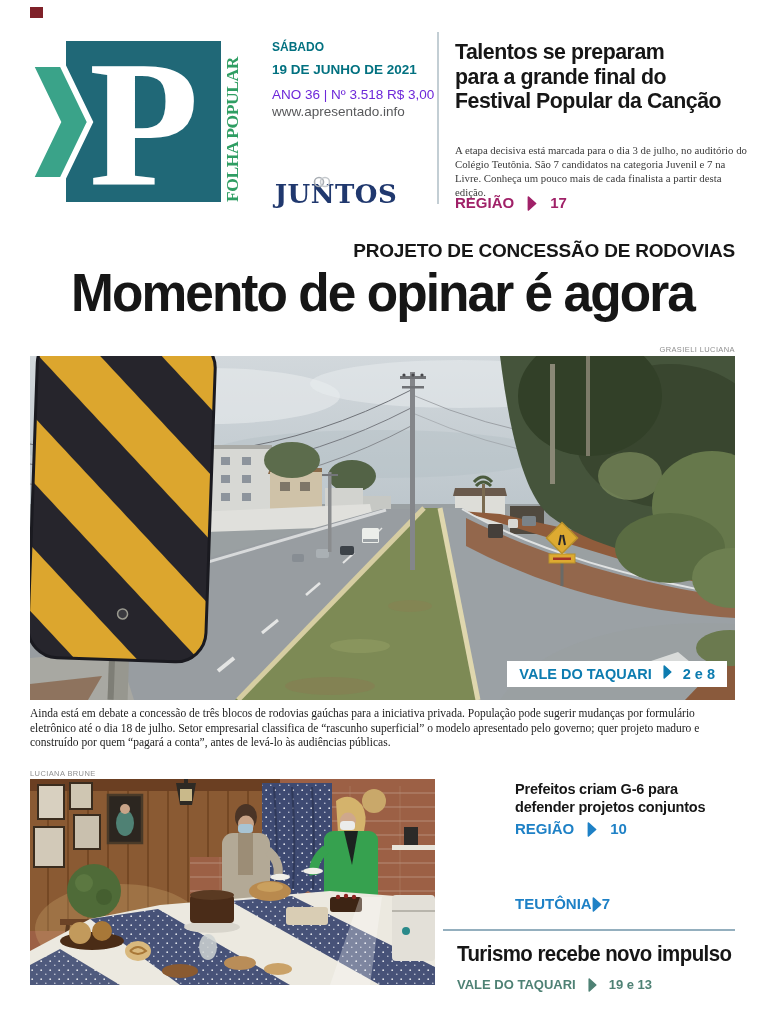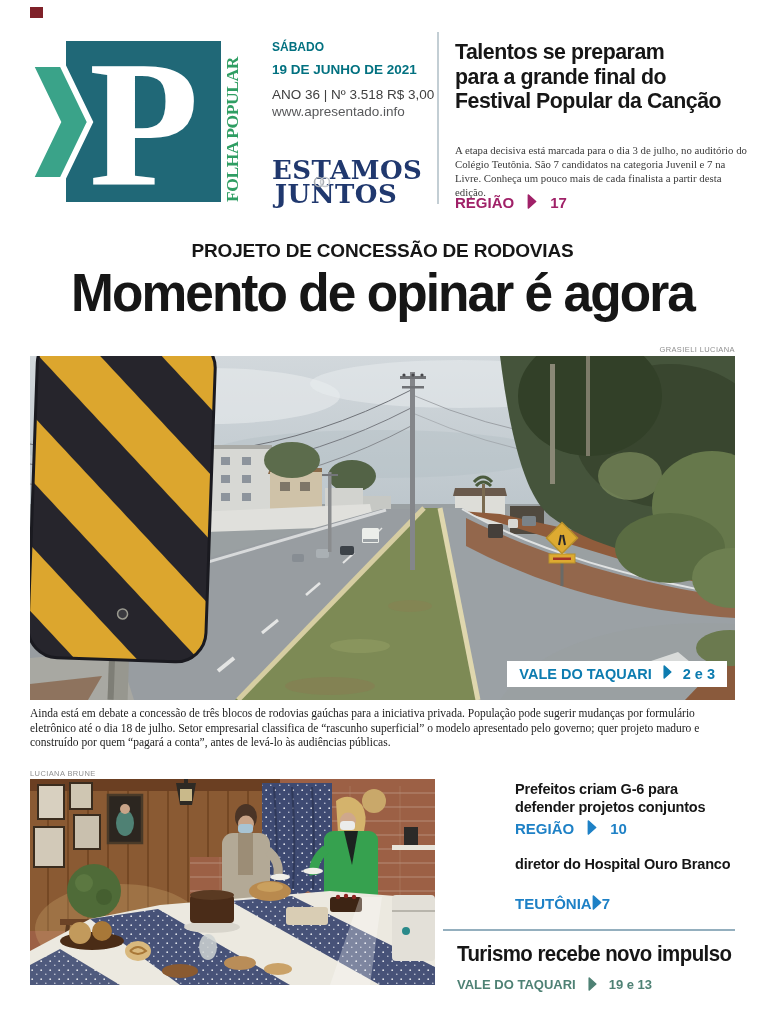--- a/index.html
+++ b/index.html
@@ -2,21 +2,21 @@
 <html><head>
 <meta charset="utf-8">
 <style>
   html,body{margin:0;padding:0;background:#ffffff;}
   body{font-family:"Liberation Sans",sans-serif;}
   .page{position:relative;width:765px;height:1024px;background:#fff;overflow:hidden;}
   .abs{position:absolute;}
   .sans-b{font-family:"Liberation Sans",sans-serif;font-weight:bold;color:#161616;}
   .serif{font-family:"Liberation Serif","DejaVu Serif",serif;color:#2b2b2b;}
   .credit{font-size:7.5px;color:#8f8f8f;letter-spacing:.4px;font-family:"Liberation Sans",sans-serif;}
-  .linkrow{display:flex;align-items:flex-start;font-weight:bold;font-family:"Liberation Sans",sans-serif;}
+  .linkrow{display:flex;align-items:flex-end;font-weight:bold;font-family:"Liberation Sans",sans-serif;}
   .linkrow .arr{display:flex;align-items:center;}
   .corner-mark{width:13px;height:11px;background:#7f2129;}
   .divider-v{width:2px;background:#c3ced4;}
   .divider-h{height:2px;background:#94afbe;}
   .kicker{font-size:19px;letter-spacing:-0.2px;text-align:center;}
   .bighead{font-size:53px;letter-spacing:-2px;text-align:center;transform:scaleX(.97);transform-origin:center;white-space:nowrap;}
   .tophead{font-size:22px;line-height:1.12;letter-spacing:-0.5px;transform:scaleX(.97);transform-origin:left top;}
   .caption{font-size:11.5px;font-weight:normal;line-height:1.28;color:#1c1c1c;}
   .summary{font-size:10.8px;line-height:1.3;color:#3a3a3a;}
   .teaser-h{font-size:14.5px;line-height:1.22;letter-spacing:-0.2px;}
@@ -33,24 +33,23 @@
 
   <svg class="abs" style="left:28px;top:38px;" width="252" height="170" viewBox="0 0 252 170">
     <rect x="38" y="3" width="155" height="161" fill="#206877"></rect>
     <path d="M2,26 L34,26 L62,84 L34,142 L2,142 L30,84 Z" fill="#3aa389" stroke="#ffffff" stroke-width="6"></path>
     <text x="116" y="146" text-anchor="middle" font-size="180" font-weight="bold" fill="#ffffff">P</text>
     <text x="210" y="164" transform="rotate(-90 210 164)" font-size="17.5" font-weight="bold" fill="#2f9e63" letter-spacing="0.5" textLength="146" font-family="Liberation Sans, sans-serif">FOLHA POPULAR</text>
   </svg>
 
   <div class="abs sans-b" style="left:272px;top:40px;font-size:12px;color:#027180;">SÁBADO</div>
   <div class="abs sans-b" style="left:272px;top:62px;font-size:13.5px;color:#027180;">19 DE JUNHO DE 2021</div>
-  <div class="abs" style="left:272px;top:87px;font-size:13.5px;color:#404040;">ANO 36 | Nº 3.518 R$ 3,00</div>
+  <div class="abs" style="left:272px;top:87px;font-size:13.5px;color:#6d28d9;">ANO 36 | Nº 3.518 R$ 3,00</div>
   <div class="abs" style="left:272px;top:104px;font-size:13.5px;color:#58595b;">www.apresentado.info</div>
 
-  <div class="abs slogan" style="left:272px;top:155px;font-size:26px;">ESTAMOS</div>
   <div class="abs slogan" style="left:272px;top:179px;width:128px;text-align:center;font-size:26px;">JUNTOS</div>
   <svg class="abs" style="left:310px;top:175px;" width="24" height="14" viewBox="0 0 24 14">
     <circle cx="9" cy="7" r="4.5" fill="none" stroke="#a9aeb4" stroke-width="1.6"></circle>
     <circle cx="15" cy="7" r="4.5" fill="none" stroke="#c4c8cc" stroke-width="1.6"></circle>
   </svg>
 
   <div class="abs divider-v" style="left:437px;top:32px;height:172px;"></div>
 
   <div class="abs sans-b tophead" style="left:455px;top:40px;width:300px;">
     <div>Talentos se preparam</div>
@@ -61,21 +60,21 @@
   <div class="abs linkrow" style="left:455px;top:194px;font-size:15px;color:#a02168;gap:13px;">
     <span>REGIÃO</span>
     <span class="arr">
       <svg width="10" height="15" viewBox="0 0 10 15">
           <path d="M1.4 1 L8.6 7.5 L1.4 14 Z" fill="#a02168" stroke="#a02168" stroke-width="1.6" stroke-linejoin="round"></path>
         </svg>
     </span>
     <span>17</span>
   </div>
 
-  <div class="abs sans-b kicker" style="left:30px;top:240px;width:705px;">PROJETO DE CONCESSÃO DE RODOVIAS</div>
+  <div class="abs sans-b kicker" style="left:30px;top:240px;width:705px;text-align:right;">PROJETO DE CONCESSÃO DE RODOVIAS</div>
   <div class="abs sans-b bighead" style="left:30px;top:262px;width:705px;">Momento de opinar é agora</div>
   <div class="abs credit" style="right:30px;top:345px;text-align:right;">GRASIELI LUCIANA</div>
 
   <div class="abs" style="left:30px;top:356px;width:705px;height:344px;">
     <svg width="705" height="344" viewBox="0 0 705 344">
       <defs>
         <linearGradient id="sky" x1="0" y1="0" x2="0" y2="1">
           <stop offset="0" stop-color="#d2d8dc"></stop>
             <stop offset="1" stop-color="#b9c3c9"></stop>
         </linearGradient>
@@ -218,21 +217,21 @@
         <circle cx="96" cy="258" r="5" fill="#3a3a40" stroke="#9a9a90" stroke-width="1.5"></circle>
       </g>
     </svg>
     <div class="abs phototag" style="right:8px;bottom:13px;gap:11px;">
       <span>VALE DO TAQUARI</span>
       <span class="arr">
         <svg width="9" height="14" viewBox="0 0 9 14">
             <path d="M1.2 1 L7.8 7 L1.2 13 Z" fill="#0d7cb0" stroke="#0d7cb0" stroke-width="1.5" stroke-linejoin="round"></path>
           </svg>
       </span>
-      <span>2 e 3</span>
+      <span>2 e 8</span>
     </div>
   </div>
 
   <div class="abs serif caption" style="left:30px;top:706px;width:705px;">Ainda está em debate a concessão de três blocos de rodovias gaúchas para a iniciativa privada. População pode sugerir mudanças por formulário eletrônico até o dia 18 de julho. Setor empresarial classifica de “rascunho superficial” o modelo apresentado pelo governo; quer projeto maduro e construído por quem “pagará a conta”, antes de levá-lo às audiências públicas.</div>
 
   <div class="abs credit" style="left:30px;top:769px;width:405px;text-align:left;">LUCIANA BRUNE</div>
 
   <div class="abs" style="left:30px;top:779px;width:405px;height:206px;">
     <svg width="405" height="206" viewBox="0 0 405 206">
       <defs>
@@ -376,21 +375,20 @@
     <span>REGIÃO</span>
     <span class="arr">
       <svg width="10" height="15" viewBox="0 0 10 15">
           <path d="M1.4 1 L8.6 7.5 L1.4 14 Z" fill="#1e81c6" stroke="#1e81c6" stroke-width="1.6" stroke-linejoin="round"></path>
         </svg>
     </span>
     <span>10</span>
   </div>
 
   <div class="abs sans-b teaser-h" style="left:515px;top:856px;width:238px;">
-    <div>diretor do Hospital Ouro Branco</div>
   </div>
   <div class="abs linkrow" style="left:515px;top:895px;font-size:15px;color:#1e81c6;">
     <span>TEUTÔNIA</span>
     <span class="arr">
       <svg width="10" height="15" viewBox="0 0 10 15">
           <path d="M1.4 1 L8.6 7.5 L1.4 14 Z" fill="#1e81c6" stroke="#1e81c6" stroke-width="1.6" stroke-linejoin="round"></path>
         </svg>
     </span>
     <span>7</span>
   </div>

